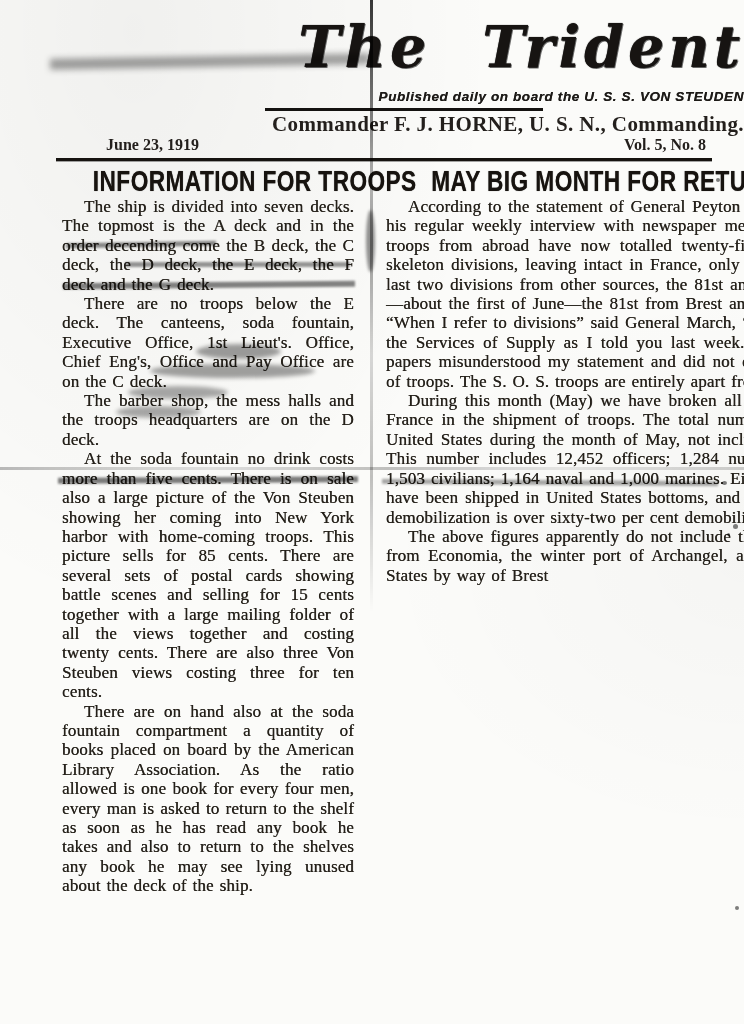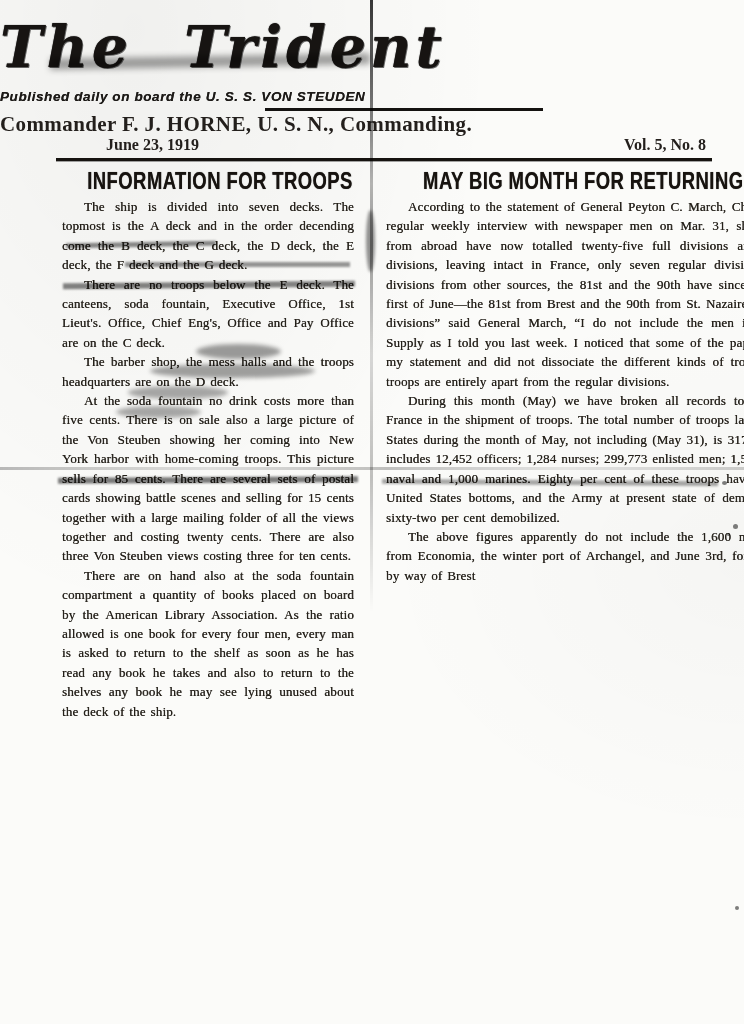--- a/index.html
+++ b/index.html
@@ -17,21 +17,21 @@
     width:744px;height:1024px;
     background:
       radial-gradient(ellipse at 18% 3%, rgba(0,0,0,0.045), transparent 42%),
       radial-gradient(ellipse at 100% 55%, rgba(0,0,0,0.025), transparent 35%),
       var(--paper);
     color:var(--ink);
     box-sizing:border-box;
     padding-top:16px;
   }
   
-  .masthead{text-align:left;}
+  .masthead{text-align:right;}
   .masthead h1{
     margin:0;
     font-family:"DejaVu Serif", serif;
     font-style:italic;
     font-weight:bold;
     font-size:57px;
     line-height:62px;
     letter-spacing:4px;
     word-spacing:28px;
     color:#171412;
@@ -80,33 +80,33 @@
     gap:32px;
   }
   .col{box-sizing:border-box;}
   .col.left{width:292px;flex:none;}
   .col.right{flex:1;}
   .col h2{
     margin:0 0 5px 0;
     text-align:left;
     font-family:"Liberation Sans", sans-serif;
     font-weight:800;
-    font-size:22px;
+    font-size:27px;
     line-height:22px;
     letter-spacing:.5px;
     white-space:nowrap;
     color:#17130f;
     text-shadow:0 0 .8px rgba(0,0,0,.75);
   }
   .col h2 span{display:inline-block;transform:scale(.84,1.08);transform-origin:center;}
   .col p{
     margin:0;
     text-align:justify;
     text-indent:22px;
-    font-size:13px;
+    font-size:17px;
     line-height:19.4px;
     word-spacing:1.5px;
     letter-spacing:.15px;
     color:#242019;
     text-shadow:.3px .3px .4px rgba(32,28,24,.8);
   }
   
   .artifact{position:absolute;pointer-events:none;}
   .vfold{
     left:370px;top:0;width:3px;height:612px;

